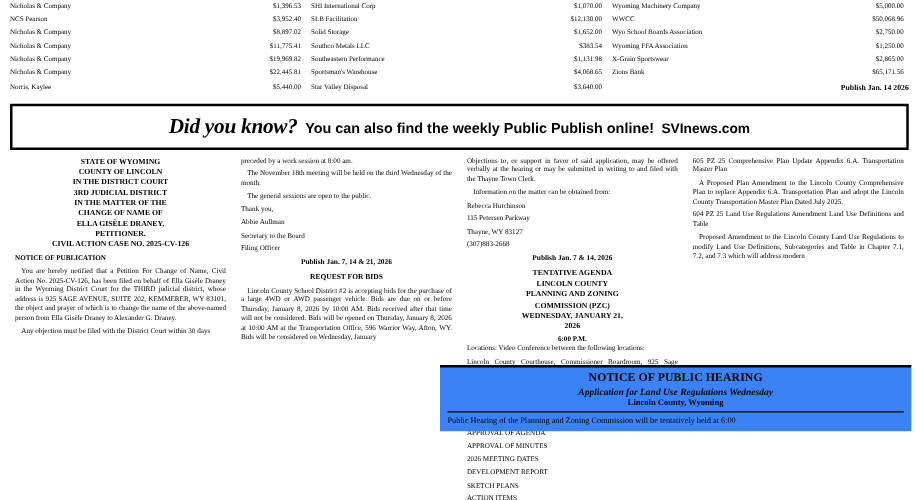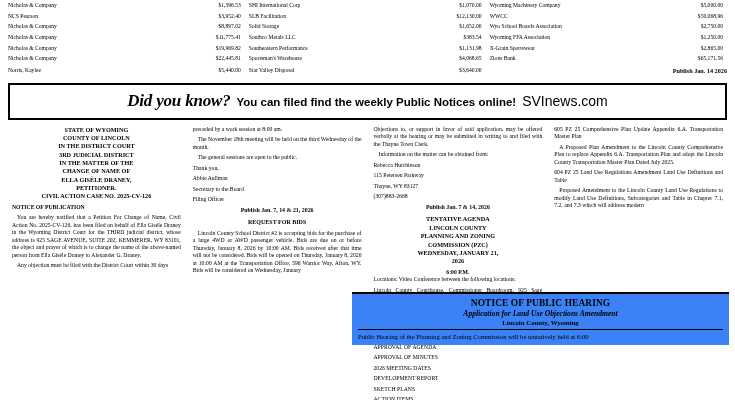--- a/index.html
+++ b/index.html
@@ -65,22 +65,22 @@
     font-size: 17px;
     letter-spacing: -0.2px;
   }
   .banner-mid {
     font-family: "Liberation Sans", sans-serif;
     font-weight: bold;
     font-size: 11.5px;
   }
   .banner-url {
     font-family: "Liberation Sans", sans-serif;
-    font-weight: normal;
-    font-size: 14px;
+    font-weight: bold;
+    font-size: 11px;
   }
 
   
   .cols {
     display: flex;
     gap: 0;
     font-size: 5.7px;
     line-height: 1.32;
     text-align: justify;
   }
@@ -221,21 +221,21 @@
         <td class="c-amt">$3,640.00</td>
         <td class="c-name"></td>
         <td class="pubdate">Publish Jan. 14 2026</td>
       </tr>
     </tbody>
   </table>
 
   <div class="banner">
     <div class="banner-inner">
       <span class="dyk">Did you know?</span>
-      <span class="banner-mid">You can filed find the weekly Public Notices online!</span>
+      <span class="banner-mid">You can also find the weekly Public Publish online!</span>
       <span class="banner-url">SVInews.com</span>
     </div>
   </div>
 
   <div class="cols">
 
     <div class="col">
       <div class="hdr" style="white-space:pre-line">STATE OF WYOMING
 COUNTY OF LINCOLN
 IN THE DISTRICT COURT
@@ -294,19 +294,19 @@
     <div class="col">
       <p>605 PZ 25 Comprehensive Plan Update Appendix 6.A. Transportation Master Plan</p>
       <p class="ind">A Proposed Plan Amendment to the Lincoln County Comprehensive Plan to replace Appendix 6.A. Transportation Plan and adopt the Lincoln County Transportation Master Plan Dated July 2025.</p>
       <p>604 PZ 25 Land Use Regulations Amendment Land Use Definitions and Table</p>
       <p class="ind">Proposed Amendment to the Lincoln County Land Use Regulations to modify Land Use Definitions, Subcategories and Table in Chapter 7.1, 7.2, and 7.3 which will address modern</p>
     </div>
   </div>
 
   <div class="hearing">
     <h2>NOTICE OF PUBLIC HEARING</h2>
-    <h3>Application for Land Use Objections Amendment</h3>
+    <h3>Application for Land Use Regulations Wednesday</h3>
     <h4>Lincoln County, Wyoming</h4>
     <div class="hearing-rule"></div>
     <p>Public Hearing of the Planning and Zoning Commission will be tentatively held at 6:00</p>
   </div>
 
 </div>
 
 </body></html>

